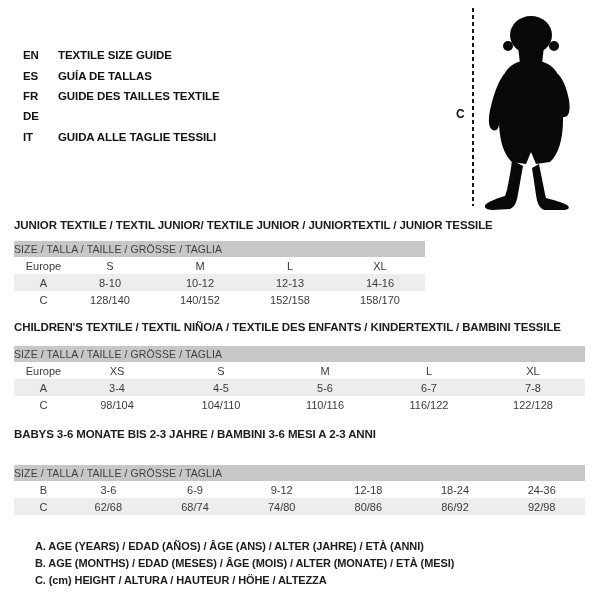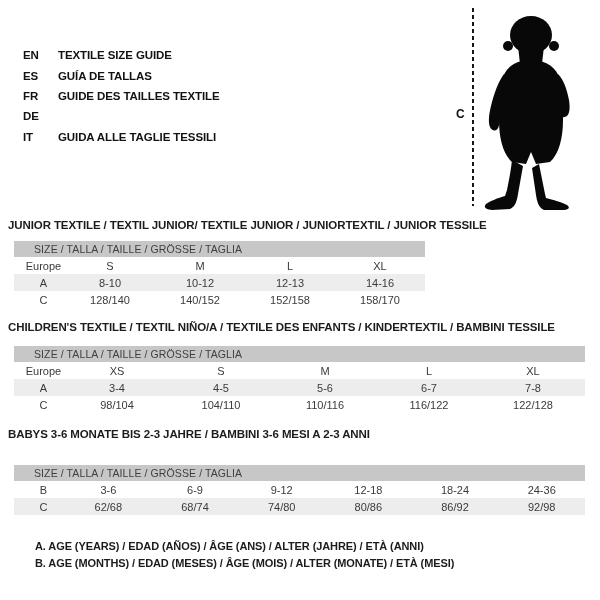--- a/index.html
+++ b/index.html
@@ -17,27 +17,27 @@
   .language-code { width:35px; }
 
   
   .height-line  { position:absolute; left:472px; top:8px; width:2px; height:198px;
                   background:repeating-linear-gradient(to bottom,#161616 0 4px,transparent 4px 7px); }
   .height-label { position:absolute; left:456px; top:107px; font-weight:bold;
                   font-size:12px; color:#111; }
   .silhouette   { position:absolute; left:482px; top:8px; }
 
   
-  .table-title { position:absolute; left:8px; font-size:11.5px; font-weight:bold;
+  .table-title { position:absolute; left:14px; font-size:11.5px; font-weight:bold;
                  color:#1c1c1c; line-height:17.5px; letter-spacing:-0.1px; }
 
   
   .size-table { position:absolute; left:14px; font-size:11px; color:#3a3a3a; }
   .size-bar   { height:16px; line-height:16px; background:var(--bar-bg);
-                padding-left:20px; color:#3f3f3f; font-size:10.5px; letter-spacing:0.1px; }
+                padding-left:0; color:#3f3f3f; font-size:10.5px; letter-spacing:0.1px; }
   .t-row      { display:flex; height:17px; align-items:center; }
   .t-row.alt  { background:var(--alt-bg); }
   .t-label    { width:51px; padding-left:8px; box-sizing:border-box;text-align:center; }
   .t-cell     { flex:1; text-align:center; }
 
   
   .legend      { position:absolute; left:14px; top:538px;margin-left:21px; }
   .legend-line { font-weight:bold; font-size:11px; color:#1c1c1c;
                  line-height:17.2px; letter-spacing:-0.1px; }
 </style>
@@ -156,13 +156,14 @@
       <span class="t-cell">74/80</span>
       <span class="t-cell">80/86</span>
       <span class="t-cell">86/92</span>
       <span class="t-cell">92/98</span>
     </div>
   </div>
 
 <div class="legend">
   <div class="legend-line">A. AGE (YEARS) / EDAD (AÑOS) / ÂGE (ANS) / ALTER (JAHRE) / ETÀ (ANNI)</div>
   <div class="legend-line">B. AGE (MONTHS) / EDAD (MESES) / ÂGE (MOIS) / ALTER (MONATE) / ETÀ (MESI)</div>
+  <div class="legend-line">C. (cm) HEIGHT / ALTURA / HAUTEUR / HÖHE / ALTEZZA</div>
 </div>
 
 </body></html>

